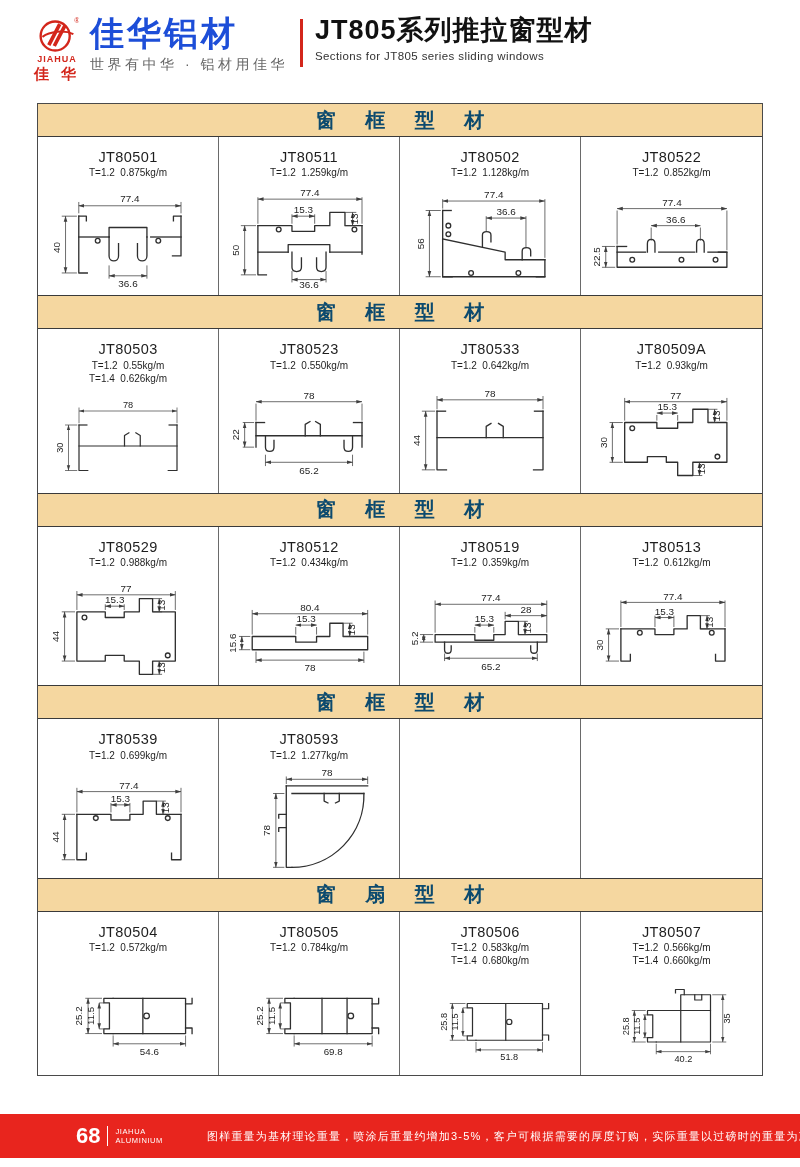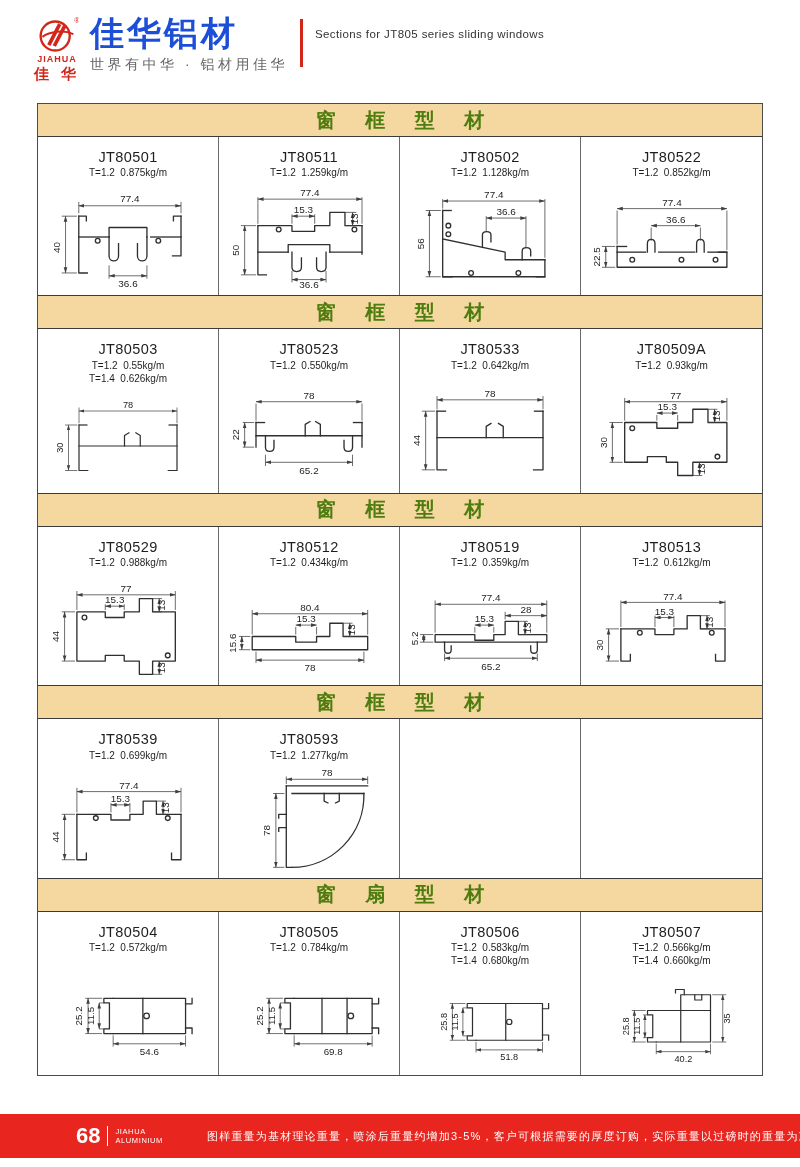--- a/index.html
+++ b/index.html
@@ -9,27 +9,27 @@
   .hd{position:absolute;left:30px;top:16px;display:flex;align-items:flex-start;}
   .logo-block{width:54px;text-align:center;color:#d3261b;}
   .logo-mark{display:block;margin:0 auto;}
   .logo-en{font-size:9px;font-weight:bold;letter-spacing:1px;margin-top:-2px;}
   .logo-cn{font-size:15px;font-weight:bold;letter-spacing:4px;margin-top:1px;}
   .brand{margin-left:6px;}
   .brand-name{font-size:34px;font-weight:bold;letter-spacing:3px;line-height:1.05;color:#1d4ed8;}
   .tagline{font-size:14px;color:#666;letter-spacing:3.5px;margin-top:4px;}
   .hd-sep{width:3px;height:48px;background:#d3261b;margin:3px 12px 0 12px;}
   .title-cn{font-size:27px;font-weight:bold;letter-spacing:1px;color:#111;line-height:1.1;}
-  .title-en{font-size:11.5px;color:#333;margin-top:12px;letter-spacing:0.4px;}
+  .title-en{font-size:11.5px;color:#333;margin-top:4px;letter-spacing:0.4px;}
   
   .catalog{position:absolute;left:37px;top:103px;width:726px;height:973px;
            border:1px solid #4a4a4a;display:flex;flex-direction:column;box-sizing:border-box;}
   .band{flex:0 0 32px;background:#f5d7a0;border-top:1px solid #3a3a3a;border-bottom:1px solid #3a3a3a;
         display:flex;align-items:center;justify-content:center;
-        font-size:20px;font-weight:bold;color:#4d7c0f;}
+        font-size:20px;font-weight:bold;color:#0c4a6e;}
   .band span{letter-spacing:12px;margin-right:-12px;}
   .band:first-child{border-top:none;}
   .row{flex:1 1 auto;display:flex;min-height:0;}
   .cell{flex:1 1 25%;border-right:1px solid #6a6a6a;display:flex;flex-direction:column;
         align-items:center;padding-top:12px;box-sizing:border-box;min-width:0;}
   .cell:last-child{border-right:none;}
   .code{font-size:14.5px;letter-spacing:0.4px;line-height:1.2;}
   .spec{font-size:10px;white-space:pre;line-height:1.3;}
   .draw{flex:1;width:100%;display:flex;align-items:center;justify-content:center;overflow:hidden;}
   
@@ -66,20 +66,21 @@
     </svg>
     <div class="logo-en">JIAHUA</div>
     <div class="logo-cn">佳 华</div>
   </div>
   <div class="brand">
     <div class="brand-name">佳华铝材</div>
     <div class="tagline">世界有中华 · 铝材用佳华</div>
   </div>
   <div class="hd-sep"></div>
   <div class="titles">
+    <div class="title-cn">JT805系列推拉窗型材</div>
     <div class="title-en">Sections for JT805 series sliding windows</div>
   </div>
 </header>
 
 <main class="catalog">
 
   <div class="band">
       <span>窗 框 型 材</span>
     </div>
   <div class="row">

